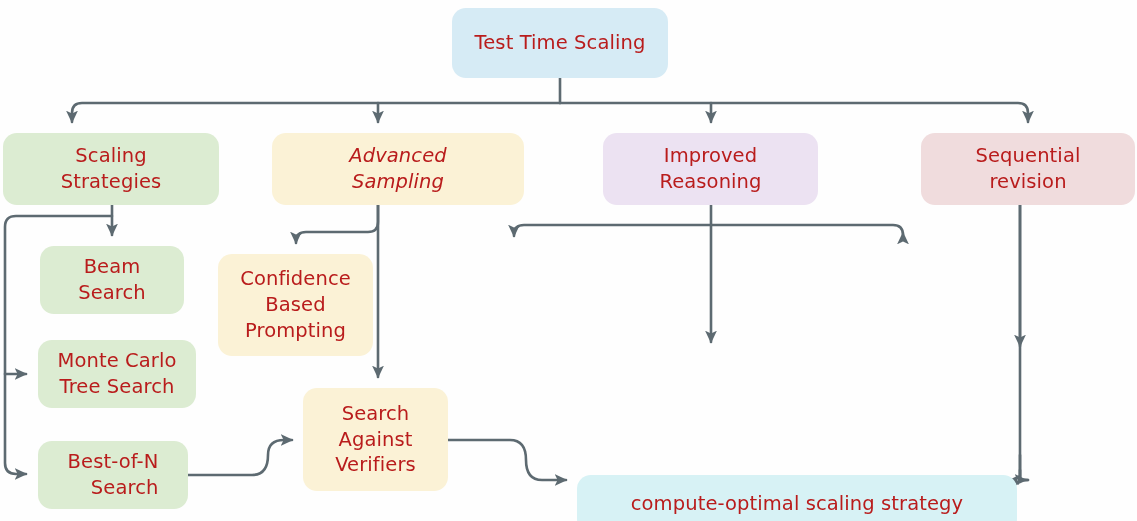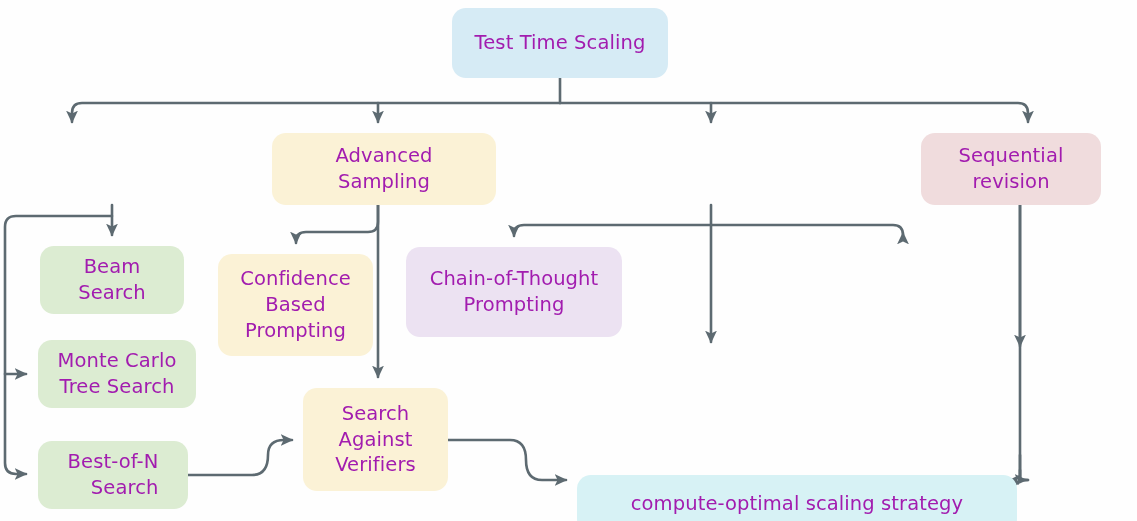--- a/index.html
+++ b/index.html
@@ -24,21 +24,21 @@
     pointer-events: none;
   }
   .node {
     position: absolute;
     box-sizing: border-box;
     display: flex;
     align-items: center;
     justify-content: center;
     text-align: center;
     border-radius: 14px;
-    color: #a21caf;
+    color: #b91c1c;
     font-size: 19.5px;
     line-height: 1.32;
     letter-spacing: 0.1px;
     padding: 2px 6px;
     white-space: pre-line;
     z-index: 2;
   }
   .node.wide { font-size: 19.5px; margin-top: 24px; }
 </style>
 </head>
@@ -81,46 +81,48 @@
       <path d="M 1020,205 L 1020,480 L 1028,480"></path>
       <path d="M 1020,455 L 1020,480 L 1028,480"></path>
       <path d="M 1020,470 L 1020,480 L 1026,480" marker-end="url(#arrow)" transform="translate(0,0)"></path>
     </g>
 
     <path d="M 1009,480 L 1019,475 L 1017,480 L 1019,485 Z" fill="#5d6a71"></path>
   </svg>
 
   <div class="node" style="left:452px;top:8px;width:216px;height:70px;background:#d6ebf5;">Test Time Scaling</div>
 
+  <div class="node" style="left:3px;top:133px;width:216px;height:72px;background:#dcecd2;">Scaling
+Strategies</div>
 
-  <div class="node" style="left:272px;top:133px;width:224px;height:72px;background:#fbf2d6;">Advanced
+  <div class="node" style="left:272px;top:133px;width:252px;height:72px;background:#fbf2d6;font-style:italic;">Advanced
 Sampling</div>
 
+  <div class="node" style="left:603px;top:133px;width:215px;height:72px;background:#ece2f2;">Improved
+Reasoning</div>
 
-  <div class="node" style="left:921px;top:133px;width:180px;height:72px;background:#f0dcdd;">Sequential
+  <div class="node" style="left:921px;top:133px;width:214px;height:72px;background:#f0dcdd;">Sequential
 revision</div>
 
   <div class="node" style="left:40px;top:246px;width:144px;height:68px;background:#dcecd2;">Beam
 Search</div>
 
   <div class="node" style="left:38px;top:340px;width:158px;height:68px;background:#dcecd2;">Monte Carlo
 Tree Search</div>
 
   <div class="node" style="left:38px;top:441px;width:150px;height:68px;background:#dcecd2;text-align:right;">Best-of-N
 Search</div>
 
   <div class="node" style="left:218px;top:254px;width:155px;height:102px;background:#fbf2d6;">Confidence
 Based
 Prompting</div>
 
   <div class="node" style="left:303px;top:388px;width:145px;height:103px;background:#fbf2d6;">Search
 Against
 Verifiers</div>
 
-  <div class="node" style="left:406px;top:247px;width:216px;height:90px;background:#ece2f2;">Chain-of-Thought
-Prompting</div>
 
 
 
 
   <div class="node wide" style="left:577px;top:451px;width:440px;height:58px;background:#d7f2f5;">compute-optimal scaling strategy</div>
 
 </div>
 
 </body></html>

